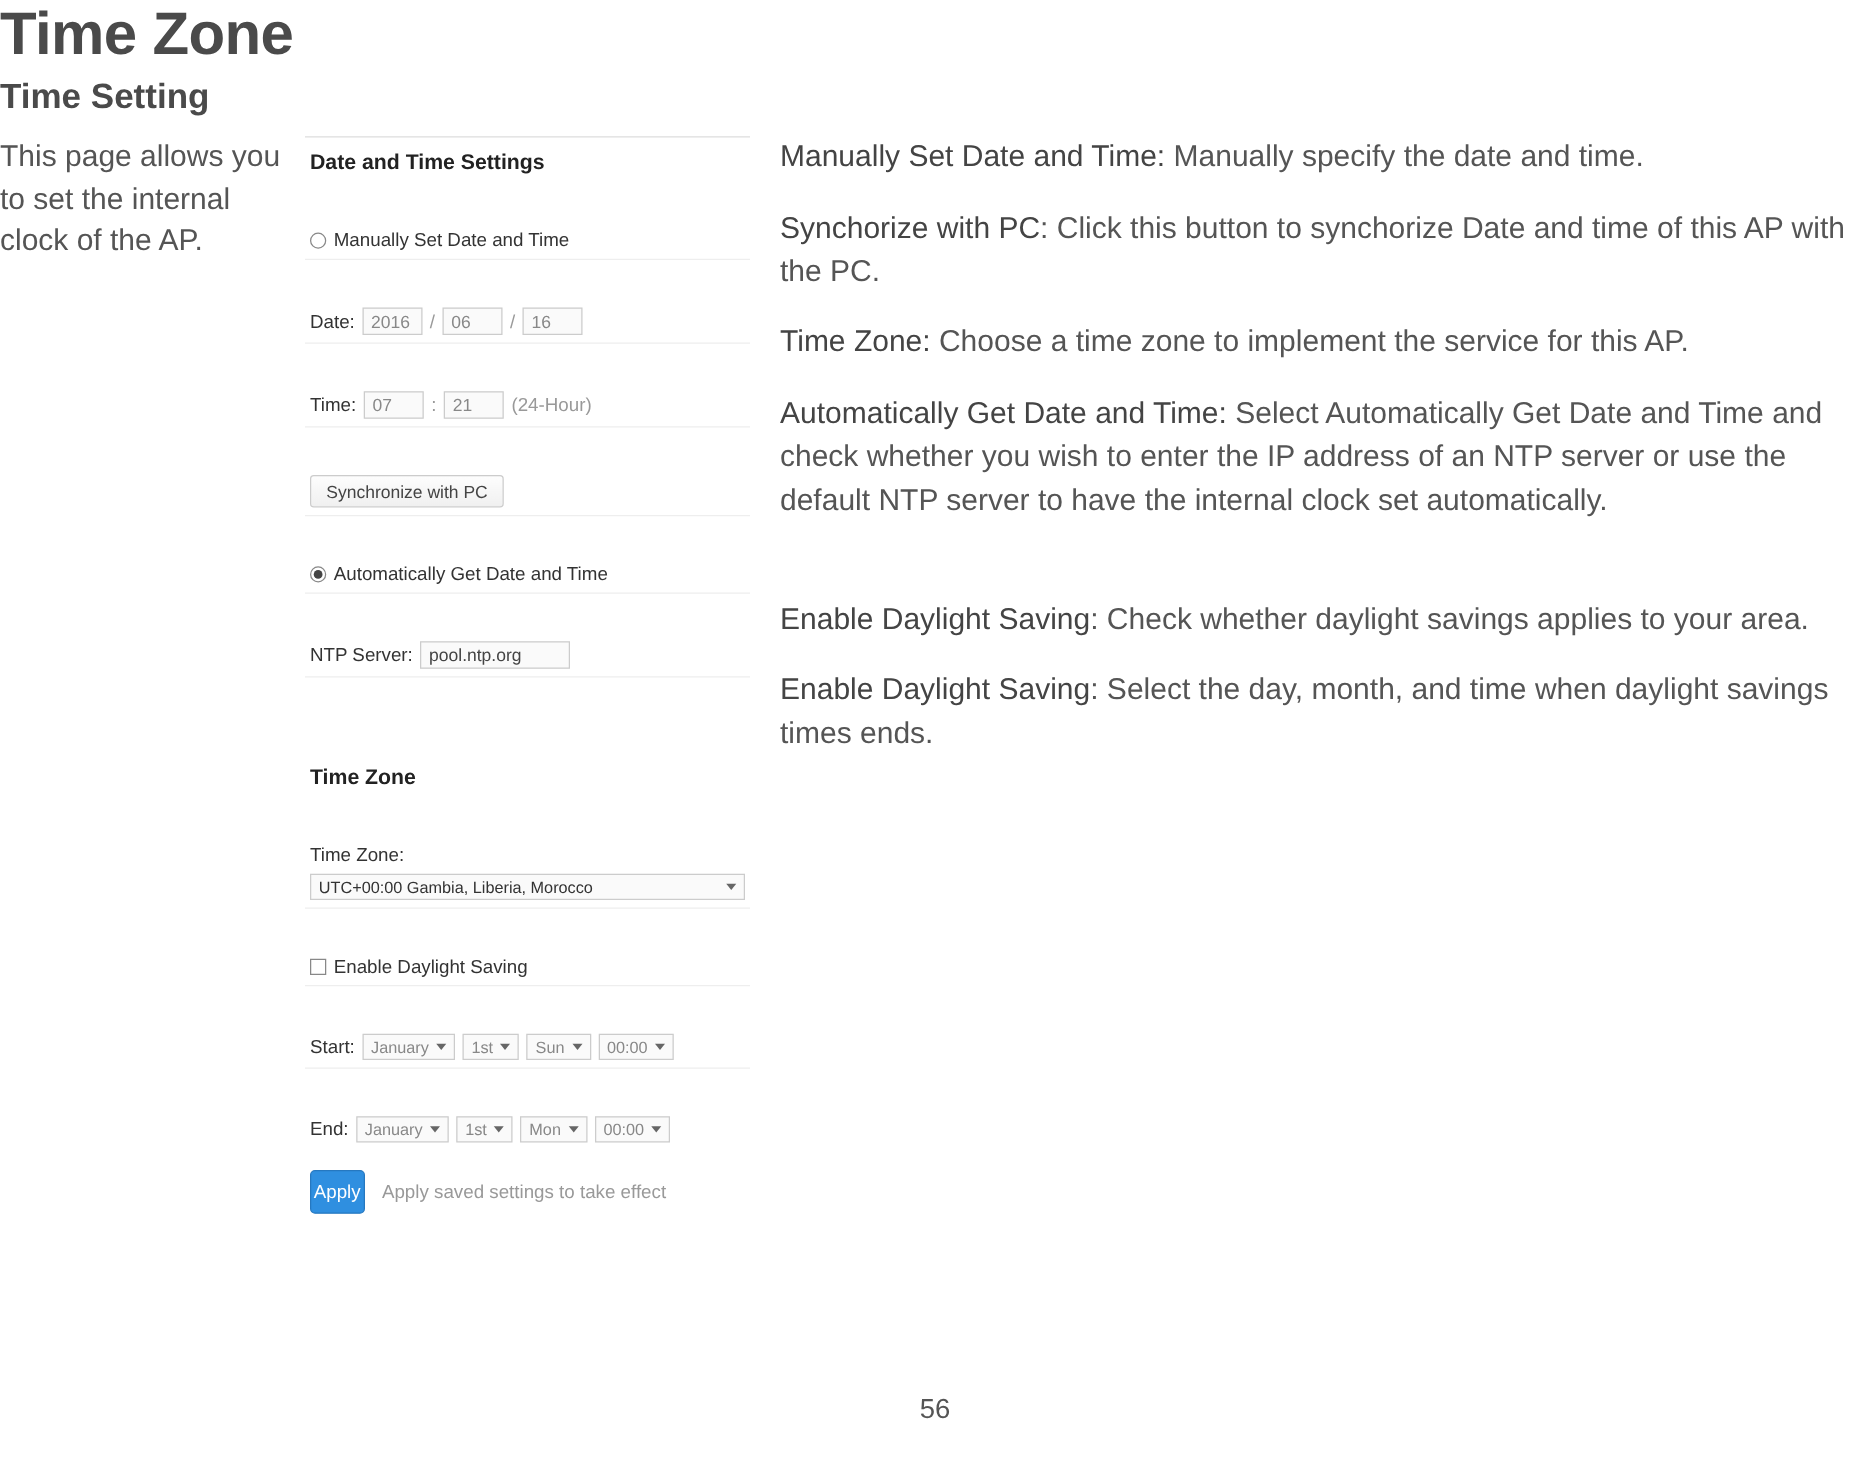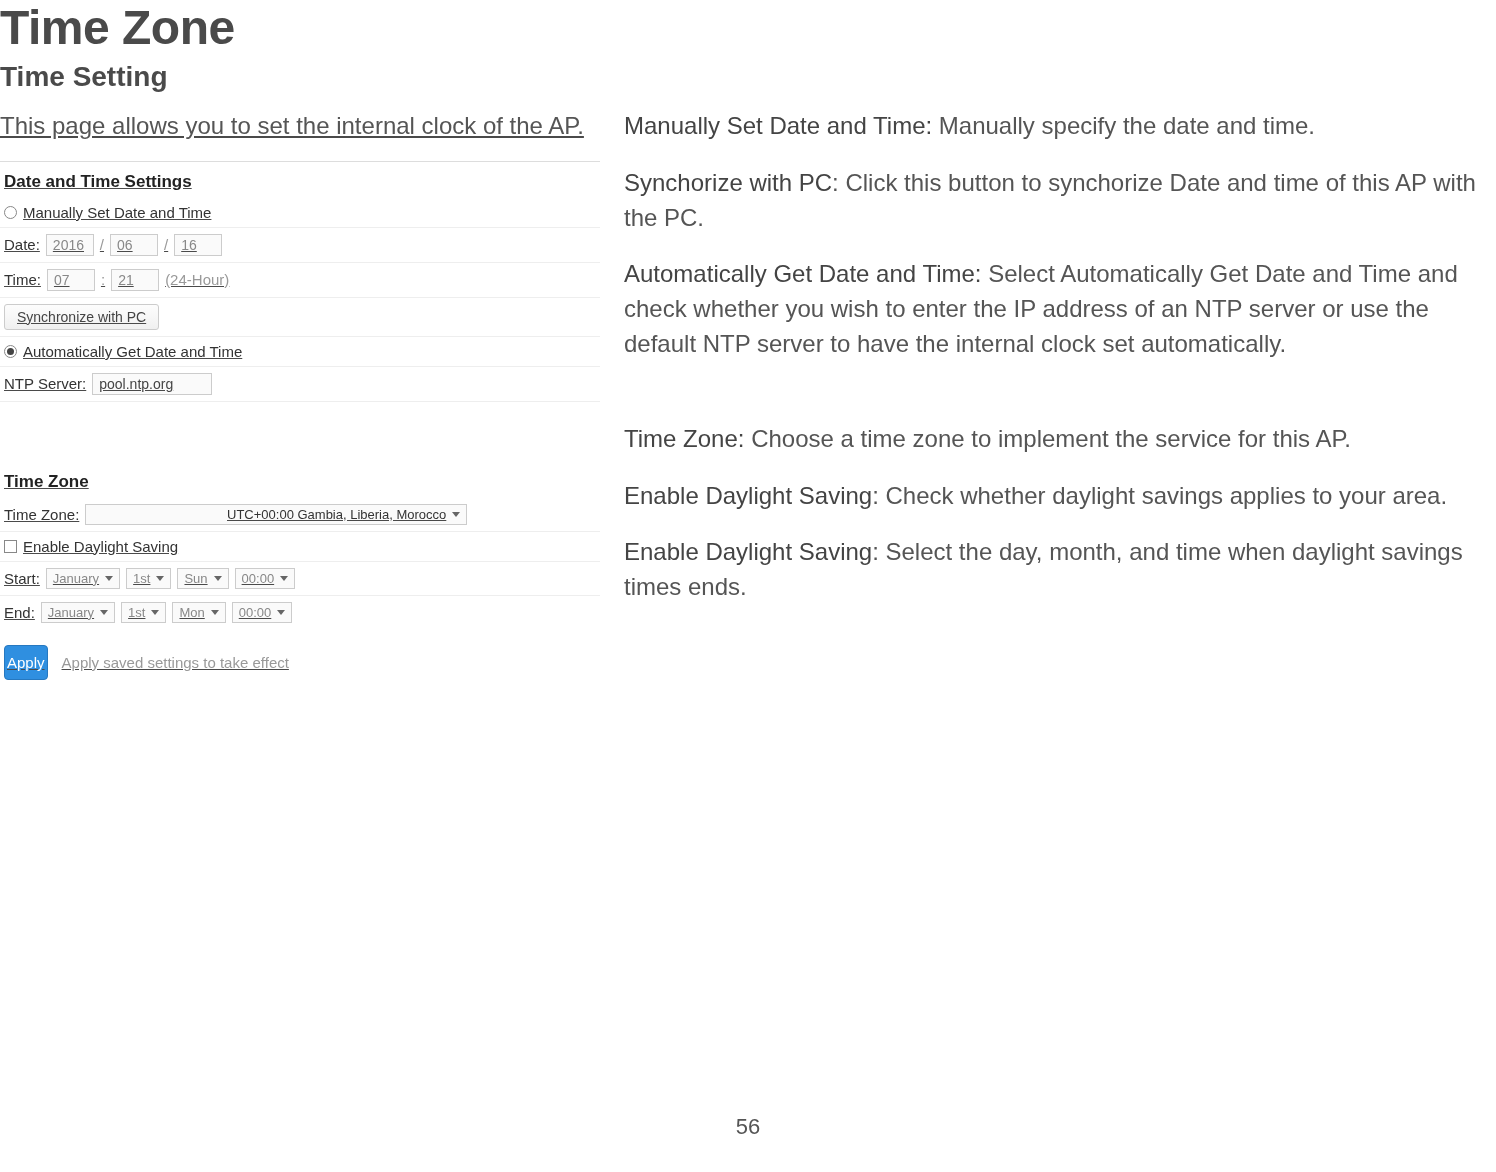--- a/index.html
+++ b/index.html
@@ -27,22 +27,21 @@
     color: #4a4a4a;
     margin: 0 0 16px 0;
   }
   .cols {
     display: flex;
     gap: 24px;
   }
   .left {
     flex: 0 0 600px;
     display: flex;
-    flex-direction: column;
-    text-decoration: underline;
+    flex-direction: row;
   }
   .right {
     flex: 1;
     padding-top: 0;
   }
   .intro {
     font-size: 24px;
     color: #555;
     margin-bottom: 18px;
     line-height: 1.4;
@@ -60,20 +59,21 @@
     color: #222;
     padding: 10px 4px 6px;
   }
   .pad-row {
     padding: 6px 4px;
     border-bottom: 1px solid #eee;
     display: flex;
     align-items: center;
     gap: 6px;
     flex-wrap: wrap;
+    margin-top: 32px;
   }
   .no-border { border-bottom: none; }
   .radio-dot {
     width: 13px; height: 13px;
     border: 1px solid #888; border-radius: 50%;
     display: inline-flex; align-items:center; justify-content:center;
     background:#fff;
   }
   .radio-dot.selected::after {
     content:""; width:7px; height:7px; background:#444; border-radius:50%;
@@ -95,21 +95,21 @@
     background: linear-gradient(#fdfdfd,#f0f0f0);
     padding:4px 12px;
     font-size:14px;
     color:#444;
   }
   .sel {
     border:1px solid #ccc; background:#fafafa; padding:2px 6px;
     color:#888; font-size:13px;
     display:inline-flex; align-items:center; gap:6px;
   }
-  .sel.wide { color:#333; width:382px; justify-content:flex-end; }
+  .sel.wide { color:#333; width:348px; justify-content:space-between; }
   .caret {
     width:0;height:0;border-left:4px solid transparent;border-right:4px solid transparent;border-top:5px solid #666;
   }
   .apply-btn {
     display:inline-block;
     background:#2f8fe0;
     color:#fff;
     border-radius:4px;
     padding:8px 2px;
     font-size:15px;
@@ -250,21 +250,21 @@
         <div class="apply-row">
           <span class="apply-btn">Apply</span>
           <span class="apply-note">Apply saved settings to take effect</span>
         </div>
       </div>
     </div>
 
     <div class="right desc">
       <p><b>Manually Set Date and Time:</b><span> Manually specify the date and time.</span></p>
       <p><b>Synchorize with PC</b><span>: Click this button to synchorize Date and time of this AP with the PC.</span></p>
+      <p><b>Time Zone:</b><span> Choose a time zone to implement the service for this AP.</span></p>
       <p style="margin-bottom:60px;"><b>Automatically Get Date and Time:</b><span> Select Automatically Get Date and Time and check whether you wish to enter the IP address of an NTP server or use the default NTP server to have the internal clock set automatically.</span></p>
-      <p><b>Time Zone:</b><span> Choose a time zone to implement the service for this AP.</span></p>
       <p><b>Enable Daylight Saving</b><span>: Check whether daylight savings applies to your area.</span></p>
       <p style="margin-top:20px;"><b>Enable Daylight Saving</b><span>: Select the day, month, and time when daylight savings times ends.</span></p>
     </div>
   </div>
 </div>
 
 <div class="page-num">56</div>
 
 </body></html>

